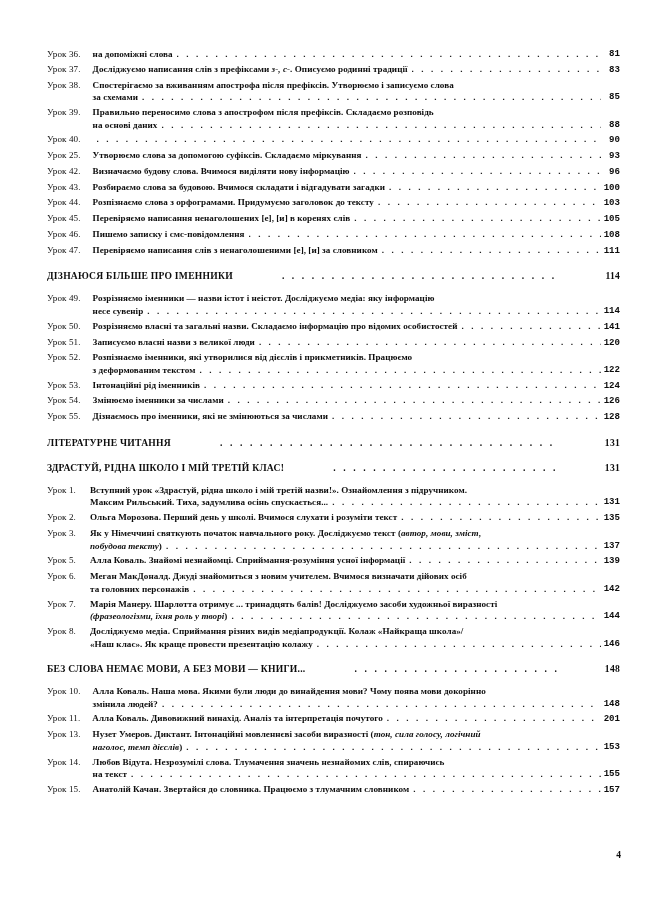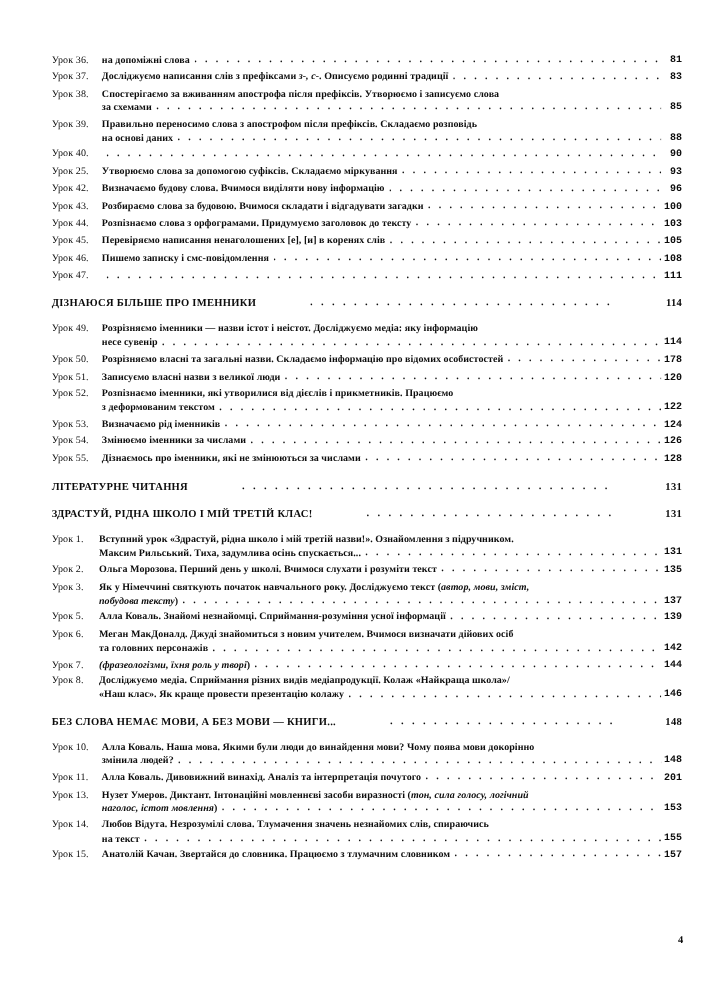--- a/index.html
+++ b/index.html
@@ -231,20 +231,21 @@
             <span class="txt"><span>Пишемо записку і смс-повідомлення</span></span>
             <span class="leader">. . . . . . . . . . . . . . . . . . . . . . . . . . . . . . . . . . . . . . . . . . . . . . . . . . . . . . . . . . . . . . . . . . . . . . . . . . . . . . . . . . . . . . . . . . . . . . . . . . . . . . . . . . . . . . . . . . . . . . . . . . . . . . . . . . . . . . . . . . . . . . . . . . . . . . . . . . . . . . . .</span>
             <span class="pg">108</span>
           </div>
         </div>
       </div>
       <div class="entry">
         <span class="num">Урок 47.</span>
         <div class="body">
           <div class="line">
+            <span class="txt"><span>Перевіряємо написання слів з ненаголошеними [е], [и] за словником</span></span>
             <span class="leader">. . . . . . . . . . . . . . . . . . . . . . . . . . . . . . . . . . . . . . . . . . . . . . . . . . . . . . . . . . . . . . . . . . . . . . . . . . . . . . . . . . . . . . . . . . . . . . . . . . . . . . . . . . . . . . . . . . . . . . . . . . . . . . . . . . . . . . . . . . . . . . . . . . . . . . . . . . . . . . . .</span>
             <span class="pg">111</span>
           </div>
         </div>
       </div>
       <div class="section sp-before-sec sp-after-sec">
         <span class="txt">ДІЗНАЮСЯ БІЛЬШЕ ПРО ІМЕННИКИ</span>
         <span class="leader">. . . . . . . . . . . . . . . . . . . . . . . . . . . . . . . . . . . . . . . . . . . . . . . . . . . . . . . . . . . . . . . . . . . . . . . . . . . . . . . . . . . . . . . . . . . . . . . . . . . . . . . . . . . . . . . . . . . . . . . . . . . . . . . . . . . . . . . . . . . . . . . . . . . . . . . . . . . . . . . .</span>
         <span class="pg">114</span>
       </div>
@@ -260,21 +261,21 @@
             <span class="pg">114</span>
           </div>
         </div>
       </div>
       <div class="entry">
         <span class="num">Урок 50.</span>
         <div class="body">
           <div class="line">
             <span class="txt"><span>Розрізняємо власні та загальні назви. Складаємо інформацію про відомих особистостей</span></span>
             <span class="leader">. . . . . . . . . . . . . . . . . . . . . . . . . . . . . . . . . . . . . . . . . . . . . . . . . . . . . . . . . . . . . . . . . . . . . . . . . . . . . . . . . . . . . . . . . . . . . . . . . . . . . . . . . . . . . . . . . . . . . . . . . . . . . . . . . . . . . . . . . . . . . . . . . . . . . . . . . . . . . . . .</span>
-            <span class="pg">178</span>
+            <span class="pg">141</span>
           </div>
         </div>
       </div>
       <div class="entry">
         <span class="num">Урок 51.</span>
         <div class="body">
           <div class="line">
             <span class="txt"><span>Записуємо власні назви з великої люди</span></span>
             <span class="leader">. . . . . . . . . . . . . . . . . . . . . . . . . . . . . . . . . . . . . . . . . . . . . . . . . . . . . . . . . . . . . . . . . . . . . . . . . . . . . . . . . . . . . . . . . . . . . . . . . . . . . . . . . . . . . . . . . . . . . . . . . . . . . . . . . . . . . . . . . . . . . . . . . . . . . . . . . . . . . . . .</span>
             <span class="pg">120</span>
@@ -291,21 +292,21 @@
             <span class="txt">з деформованим текстом</span>
             <span class="leader">. . . . . . . . . . . . . . . . . . . . . . . . . . . . . . . . . . . . . . . . . . . . . . . . . . . . . . . . . . . . . . . . . . . . . . . . . . . . . . . . . . . . . . . . . . . . . . . . . . . . . . . . . . . . . . . . . . . . . . . . . . . . . . . . . . . . . . . . . . . . . . . . . . . . . . . . . . . . . . . .</span>
             <span class="pg">122</span>
           </div>
         </div>
       </div>
       <div class="entry">
         <span class="num">Урок 53.</span>
         <div class="body">
           <div class="line">
-            <span class="txt"><span>Визначаємо рід іменників</span></span>
+            <span class="txt"><span>Інтонаційні рід іменників</span></span>
             <span class="leader">. . . . . . . . . . . . . . . . . . . . . . . . . . . . . . . . . . . . . . . . . . . . . . . . . . . . . . . . . . . . . . . . . . . . . . . . . . . . . . . . . . . . . . . . . . . . . . . . . . . . . . . . . . . . . . . . . . . . . . . . . . . . . . . . . . . . . . . . . . . . . . . . . . . . . . . . . . . . . . . .</span>
             <span class="pg">124</span>
           </div>
         </div>
       </div>
       <div class="entry">
         <span class="num">Урок 54.</span>
         <div class="body">
           <div class="line">
             <span class="txt"><span>Змінюємо іменники за числами</span></span>
@@ -389,20 +390,23 @@
           <div class="contline">
             <span class="txt">та головних персонажів</span>
             <span class="leader">. . . . . . . . . . . . . . . . . . . . . . . . . . . . . . . . . . . . . . . . . . . . . . . . . . . . . . . . . . . . . . . . . . . . . . . . . . . . . . . . . . . . . . . . . . . . . . . . . . . . . . . . . . . . . . . . . . . . . . . . . . . . . . . . . . . . . . . . . . . . . . . . . . . . . . . . . . . . . . . .</span>
             <span class="pg">142</span>
           </div>
         </div>
       </div>
       <div class="entry">
         <span class="num">Урок 7.</span>
         <div class="body">
+          <div class="line">
+            <span class="txt"><span>Марія Манеру. Шарлотта отримує ... тринадцять балів! Досліджуємо засоби художньої виразності</span></span>
+          </div>
           <div class="contline">
             <span class="txt"><span class="ital">(фразеологізми, їхня роль у творі</span><span>)</span></span>
             <span class="leader">. . . . . . . . . . . . . . . . . . . . . . . . . . . . . . . . . . . . . . . . . . . . . . . . . . . . . . . . . . . . . . . . . . . . . . . . . . . . . . . . . . . . . . . . . . . . . . . . . . . . . . . . . . . . . . . . . . . . . . . . . . . . . . . . . . . . . . . . . . . . . . . . . . . . . . . . . . . . . . . .</span>
             <span class="pg">144</span>
           </div>
         </div>
       </div>
       <div class="entry">
         <span class="num">Урок 8.</span>
         <div class="body">
@@ -444,21 +448,21 @@
           </div>
         </div>
       </div>
       <div class="entry">
         <span class="num">Урок 13.</span>
         <div class="body">
           <div class="line">
             <span class="txt"><span>Нузет Умеров. Диктант. Інтонаційні мовленнєві засоби виразності (</span><span class="ital">тон, сила голосу, логічний</span></span>
           </div>
           <div class="contline">
-            <span class="txt"><span class="ital">наголос, істот мовлення</span><span>)</span></span>
+            <span class="txt"><span class="ital">наголос, темп дієслів</span><span>)</span></span>
             <span class="leader">. . . . . . . . . . . . . . . . . . . . . . . . . . . . . . . . . . . . . . . . . . . . . . . . . . . . . . . . . . . . . . . . . . . . . . . . . . . . . . . . . . . . . . . . . . . . . . . . . . . . . . . . . . . . . . . . . . . . . . . . . . . . . . . . . . . . . . . . . . . . . . . . . . . . . . . . . . . . . . . .</span>
             <span class="pg">153</span>
           </div>
         </div>
       </div>
       <div class="entry">
         <span class="num">Урок 14.</span>
         <div class="body">
           <div class="line">
             <span class="txt"><span>Любов Відута. Незрозумілі слова. Тлумачення значень незнайомих слів, спираючись</span></span>

